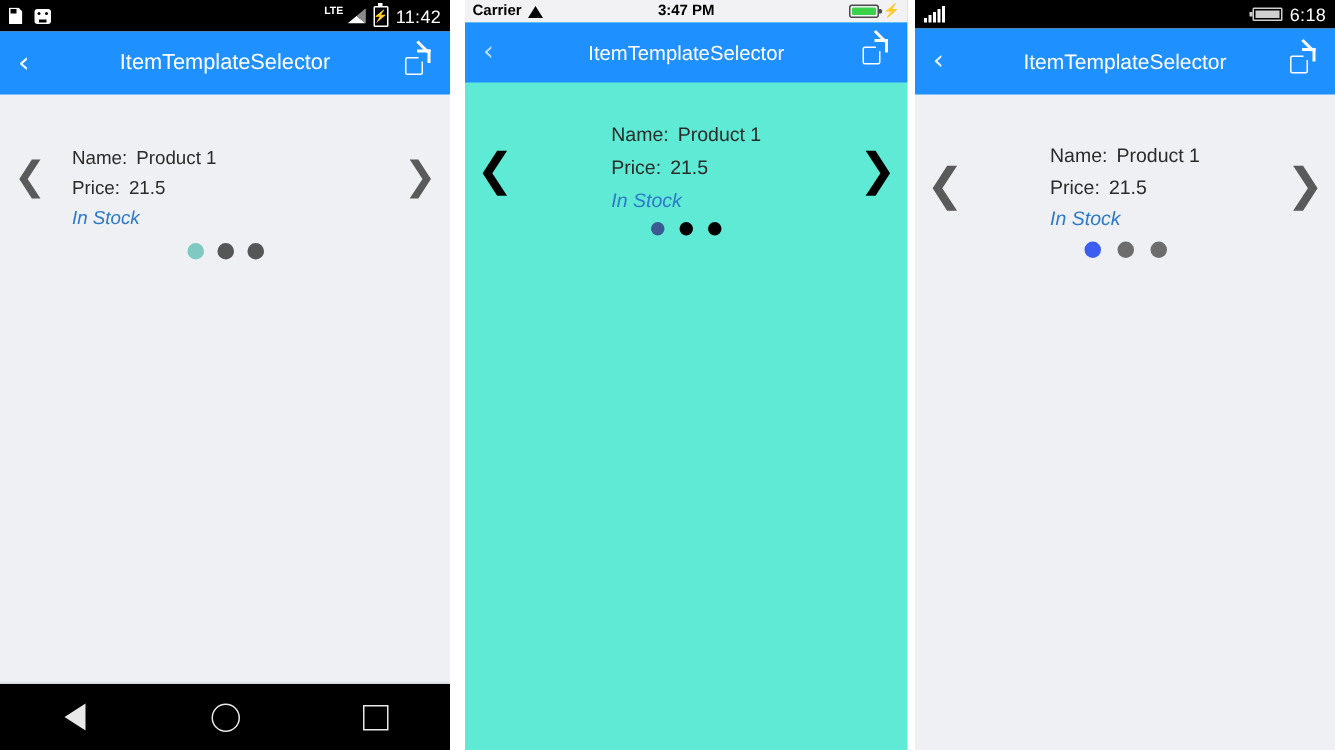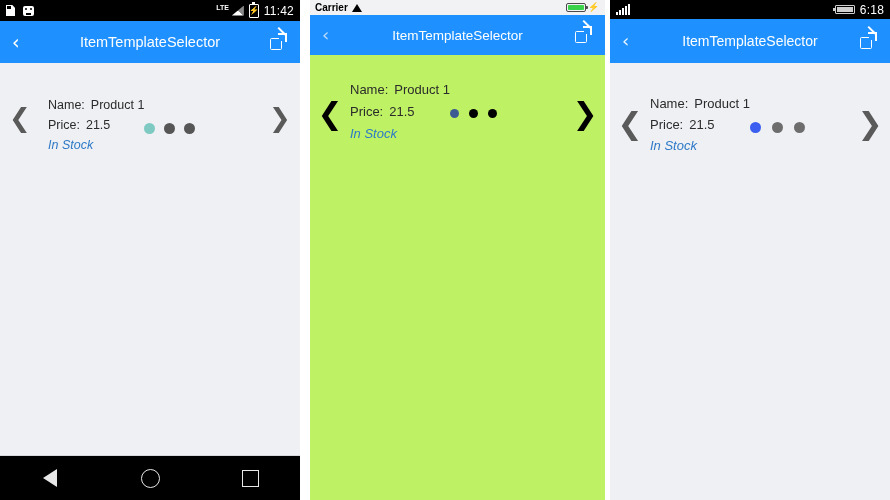--- a/index.html
+++ b/index.html
@@ -166,21 +166,21 @@
   }
   .arrow-btn{
     font-family:"DejaVu Sans",sans-serif;
     color:#5a5a5a;font-size:26px;line-height:1;
     width:40px;text-align:center;flex:0 0 40px;
     user-select:none;
   }
   #content-ios .arrow-btn{color:#000;font-size:30px;font-weight:bold;}
   #content-winphone .arrow-btn{color:#5a5a5a;font-size:30px;}
   .card{
-    flex:1;display:flex;flex-direction:row;align-items:center;
+    flex:1;display:flex;flex-direction:column;align-items:center;
   }
   .fields{display:flex;flex-direction:column;}
   .field-row{
     color:#2b2b2b;white-space:nowrap;
     display:flex;
   }
   .field-label{margin-right:6px;}
   .stock{
     color:#2d79c7;font-style:italic;
   }
@@ -295,27 +295,28 @@
         </span>
       <span class="softkey">
           <span class="sk-home"></span>
         </span>
       <span class="softkey">
           <span class="sk-recents"></span>
         </span>
     </div>
   </div>
 
-  <div class="panel" id="panel-ios" style="background: #bef264;">
+  <div class="panel" id="panel-ios" style="background: #5eead4;">
 
     <div id="statusbar-ios">
       <div class="sb-left">
         <span>Carrier</span>
         <span class="icon-wifi"></span>
       </div>
+      <div class="sb-center">3:47 PM</div>
       <div class="sb-right">
         <span class="icon-battery-green">
             <span></span>
           </span>
         <span class="bolt-dark">⚡</span>
       </div>
     </div>
 
     <div class="navbar" id="navbar-ios" style="background: rgb(30, 144, 255);">
       <span class="nav-back">‹</span>

